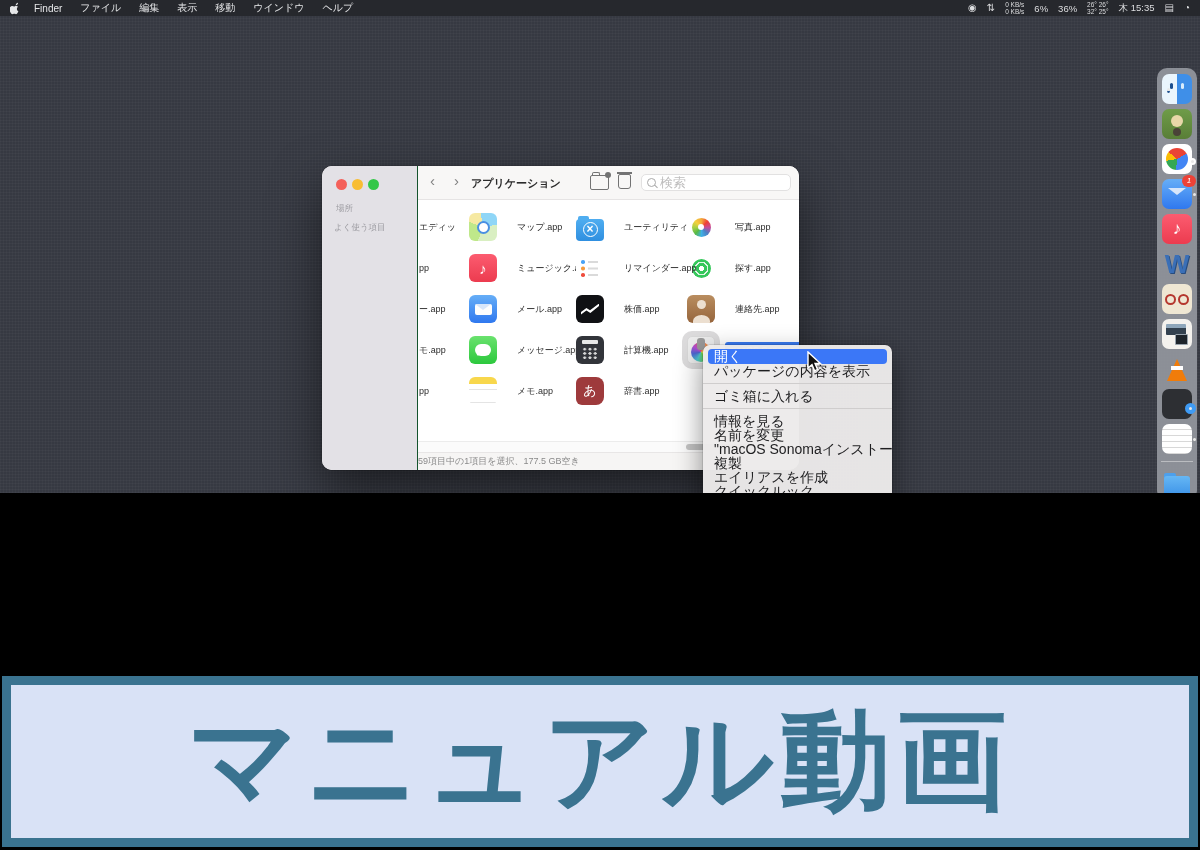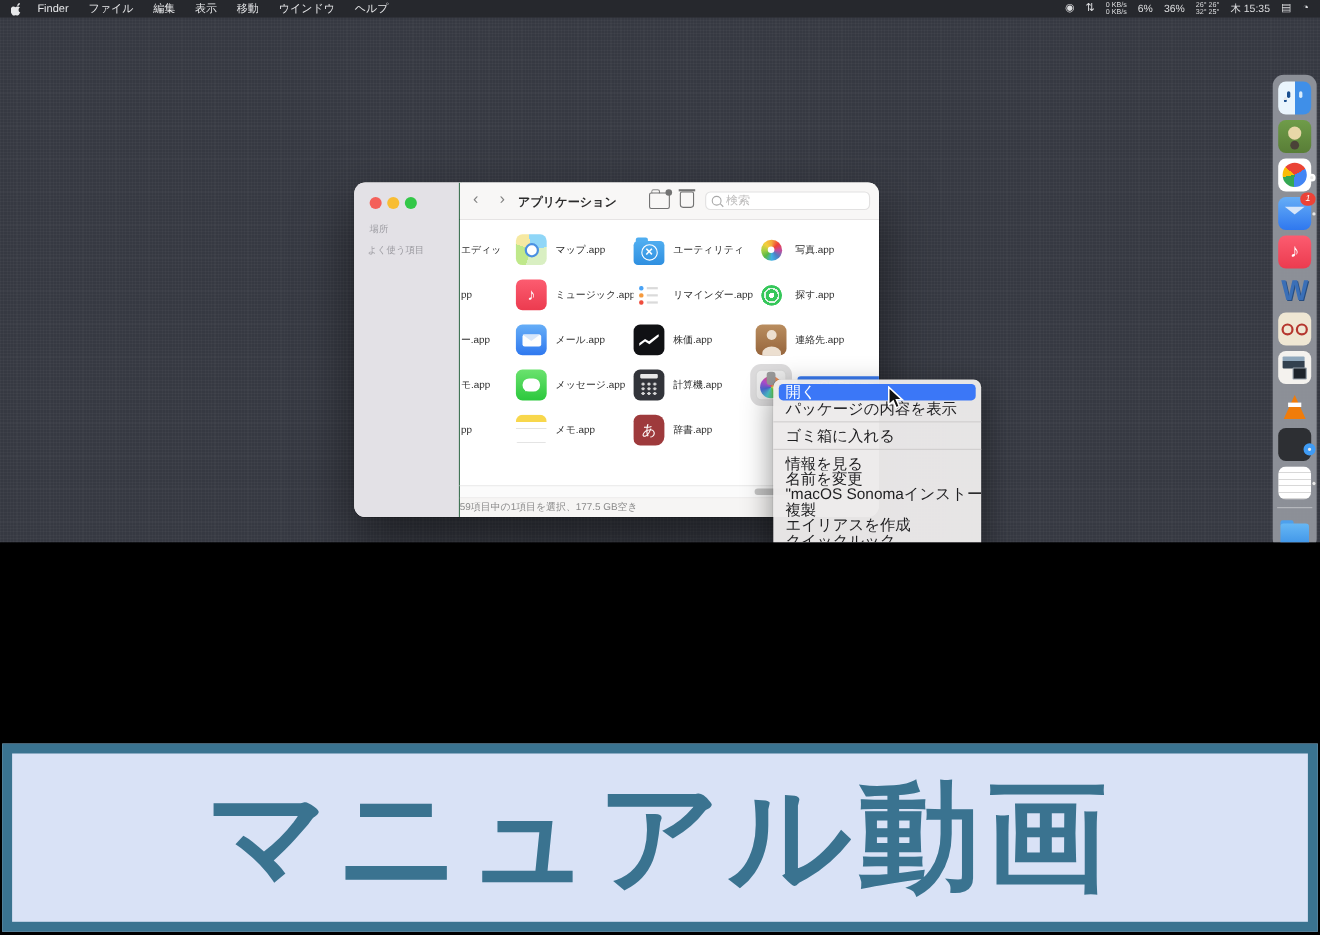--- a/index.html
+++ b/index.html
@@ -96,32 +96,32 @@
   .win-title{position:absolute;left:53px;top:10px;font-size:11px;font-weight:bold;color:#2b2b2b;white-space:nowrap;}
   .tb-newfolder{position:absolute;left:172px;top:9px;width:17px;height:13px;border:1.3px solid #737373;border-radius:2px;}
   .tb-newfolder::before{content:"";position:absolute;top:-4px;left:1px;width:6px;height:3px;border:1.3px solid #737373;border-bottom:none;border-radius:2px 2px 0 0;}
   .tb-newfolder::after{content:"";position:absolute;right:-3px;top:-4px;width:6px;height:6px;border-radius:50%;background:#737373;}
   .tb-trash{position:absolute;left:200px;top:8px;width:11px;height:13px;border:1.3px solid #737373;border-radius:2px 2px 3px 3px;}
   .tb-trash::before{content:"";position:absolute;top:-3px;left:-2px;right:-2px;height:1.5px;background:#737373;}
   .search-field{position:absolute;left:223px;top:8px;width:150px;height:17px;background:#fff;
     border:1px solid #e2e1e1;border-radius:5px;display:flex;align-items:center;padding:0 5px;box-sizing:border-box;}
   .mag{width:7px;height:7px;border:1.3px solid #a9a9a9;border-radius:50%;position:relative;flex:none;margin-right:4px;}
   .mag::after{content:"";position:absolute;width:4px;height:1.3px;background:#a9a9a9;right:-3px;bottom:-1px;transform:rotate(45deg);}
-  .search-field input{border:none;outline:none;background:transparent;font-size:11px;width:100%;
-    font-family:Liberation Mono, monospace;color:#333;padding:0;}
+  .search-field input{border:none;outline:none;background:transparent;font-size:13px;width:100%;
+    font-family:Liberation Serif, serif;color:#333;padding:0;}
   .search-field input::placeholder{color:#bdbcbc;}
   .win-content{position:absolute;left:96px;right:0;top:34px;bottom:28px;background:#fff;overflow:hidden;}
   .file-col{position:absolute;top:13px;display:flex;flex-direction:column;}
   .col-partial{left:1px;}
   .col-b{left:51px;}
   .col-c{left:158px;}
   .col-d{left:269px;}
   .partial-label{height:28px;margin-bottom:13px;display:flex;align-items:center;font-size:9px;color:#2c2c2c;white-space:nowrap;}
   .file-item{height:28px;margin-bottom:13px;display:flex;align-items:center;white-space:nowrap;}
-  .fi-label{font-size:9px;color:#2c2c2c;margin-left:8px;}
+  .fi-label{font-size:9px;color:#2c2c2c;margin-left:20px;}
   .file-item.selected .fi-icon{box-shadow:0 0 0 5px #dcdbdc;border-radius:5px;}
   .file-item.selected .fi-label{background:#3879f0;color:#fff;padding:1.5px 4px;border-radius:3px;margin-left:10px;}
   .fi-icon{width:28px;height:28px;border-radius:6px;position:relative;flex:none;
     display:flex;align-items:center;justify-content:center;}
   .ic-maps{background:conic-gradient(from 200deg,#bfe88a 0 90deg,#f6e9a2 90deg 150deg,#8fd6f7 150deg 240deg,#d9efc2 240deg);}
   .ic-maps::after{content:"";width:9px;height:9px;border-radius:50%;background:#fff;border:2px solid #4a90e2;}
   .ic-music{background:linear-gradient(180deg,#fc5c70,#ec3b4f);color:#fff;font-size:15px;}
   .ic-music::after{content:"♪";}
   .ic-mail{background:linear-gradient(180deg,#66aef7,#2f78ef);}
   .ic-mail::after{content:"";width:17px;height:11px;border-radius:2px;background:#fdfdfd;}

